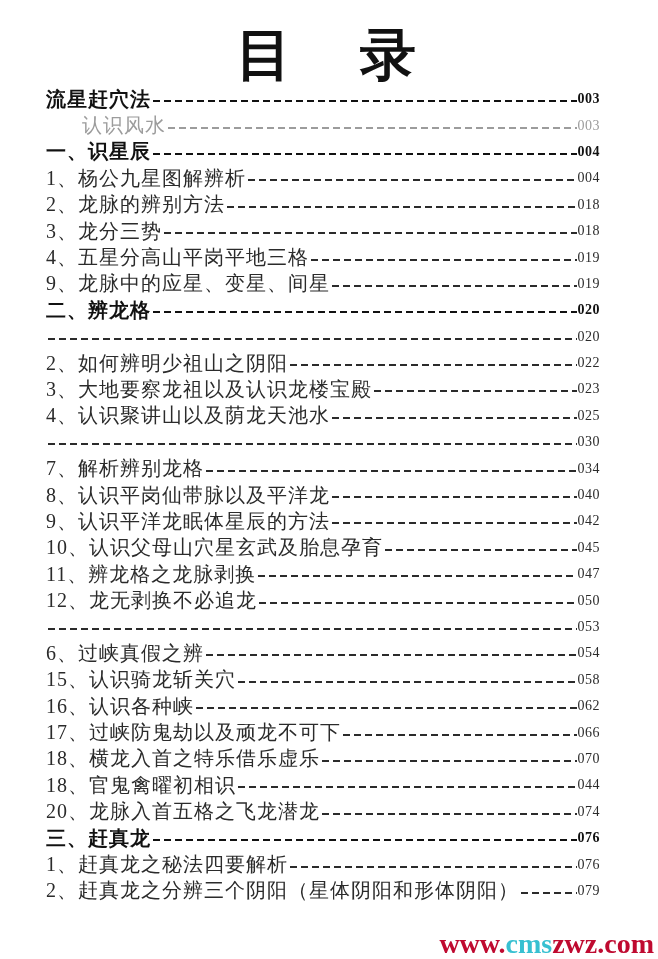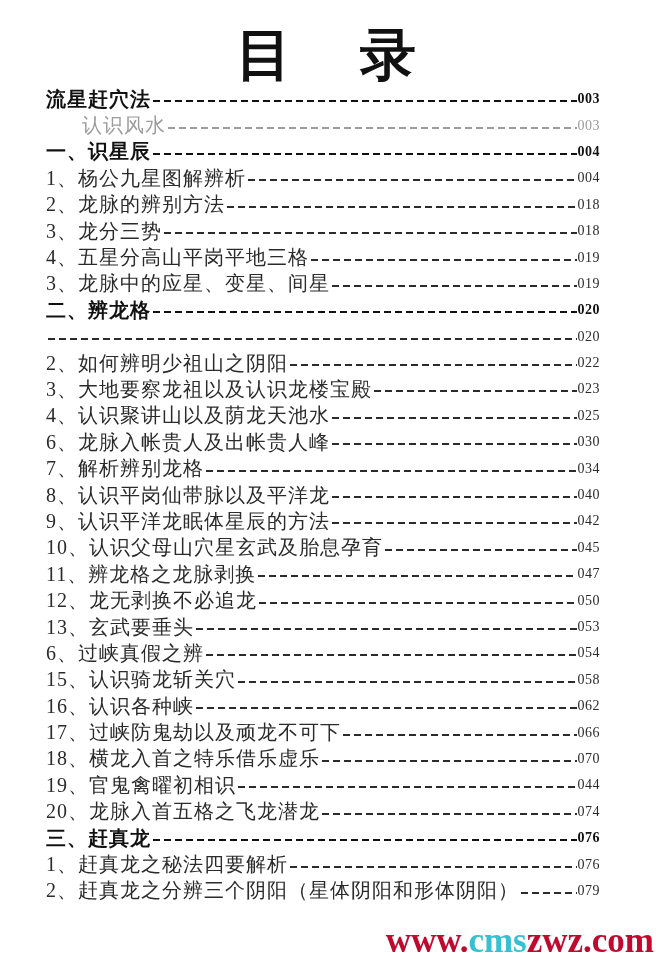--- a/index.html
+++ b/index.html
@@ -50,21 +50,21 @@
     letter-spacing: 0.5px;
   }
   .toc-row.bold { font-weight: bold; color: var(--bold, #111111); }
   .toc-row.muted { color: var(--muted, #9c9c9c); margin-left: 36px; }
   .watermark {
     position: absolute;
     right: 4px;
     bottom: 1px;
     font-family: "Liberation Serif", "DejaVu Serif", serif;
     font-weight: bold;
-    font-size: 35px;
+    font-size: 28px;
     line-height: 1;
     white-space: nowrap;
   }
   .wm-red { color: var(--watermark-red, #bf0a30); }
   .wm-cyan { color: var(--watermark-cyan, #37c0d1); }
 </style>
 </head>
 <body>
 
 <div class="page-title">目　录</div>
@@ -99,21 +99,21 @@
     <span class="label">3、龙分三势</span>
     <span class="leader"></span>
     <span class="pagenum">018</span>
   </div>
     <div class="toc-row normal">
     <span class="label">4、五星分高山平岗平地三格</span>
     <span class="leader"></span>
     <span class="pagenum">019</span>
   </div>
     <div class="toc-row normal">
-    <span class="label">3、龙脉中的应星、变星、间星</span>
+    <span class="label">9、龙脉中的应星、变星、间星</span>
     <span class="leader"></span>
     <span class="pagenum">019</span>
   </div>
     <div class="toc-row bold">
     <span class="label">二、辨龙格</span>
     <span class="leader"></span>
     <span class="pagenum">020</span>
   </div>
     <div class="toc-row normal">
     <span class="leader"></span>
@@ -128,21 +128,20 @@
     <span class="label">3、大地要察龙祖以及认识龙楼宝殿</span>
     <span class="leader"></span>
     <span class="pagenum">023</span>
   </div>
     <div class="toc-row normal">
     <span class="label">4、认识聚讲山以及荫龙天池水</span>
     <span class="leader"></span>
     <span class="pagenum">025</span>
   </div>
     <div class="toc-row normal">
-    <span class="label">6、龙脉入帐贵人及出帐贵人峰</span>
     <span class="leader"></span>
     <span class="pagenum">030</span>
   </div>
     <div class="toc-row normal">
     <span class="label">7、解析辨别龙格</span>
     <span class="leader"></span>
     <span class="pagenum">034</span>
   </div>
     <div class="toc-row normal">
     <span class="label">8、认识平岗仙带脉以及平洋龙</span>
@@ -163,21 +162,20 @@
     <span class="label">11、辨龙格之龙脉剥换</span>
     <span class="leader"></span>
     <span class="pagenum">047</span>
   </div>
     <div class="toc-row normal">
     <span class="label">12、龙无剥换不必追龙</span>
     <span class="leader"></span>
     <span class="pagenum">050</span>
   </div>
     <div class="toc-row normal">
-    <span class="label">13、玄武要垂头</span>
     <span class="leader"></span>
     <span class="pagenum">053</span>
   </div>
     <div class="toc-row normal">
     <span class="label">6、过峡真假之辨</span>
     <span class="leader"></span>
     <span class="pagenum">054</span>
   </div>
     <div class="toc-row normal">
     <span class="label">15、认识骑龙斩关穴</span>
@@ -193,21 +191,21 @@
     <span class="label">17、过峡防鬼劫以及顽龙不可下</span>
     <span class="leader"></span>
     <span class="pagenum">066</span>
   </div>
     <div class="toc-row normal">
     <span class="label">18、横龙入首之特乐借乐虚乐</span>
     <span class="leader"></span>
     <span class="pagenum">070</span>
   </div>
     <div class="toc-row normal">
-    <span class="label">19、官鬼禽曜初相识</span>
+    <span class="label">18、官鬼禽曜初相识</span>
     <span class="leader"></span>
     <span class="pagenum">044</span>
   </div>
     <div class="toc-row normal">
     <span class="label">20、龙脉入首五格之飞龙潜龙</span>
     <span class="leader"></span>
     <span class="pagenum">074</span>
   </div>
     <div class="toc-row bold">
     <span class="label">三、赶真龙</span>

